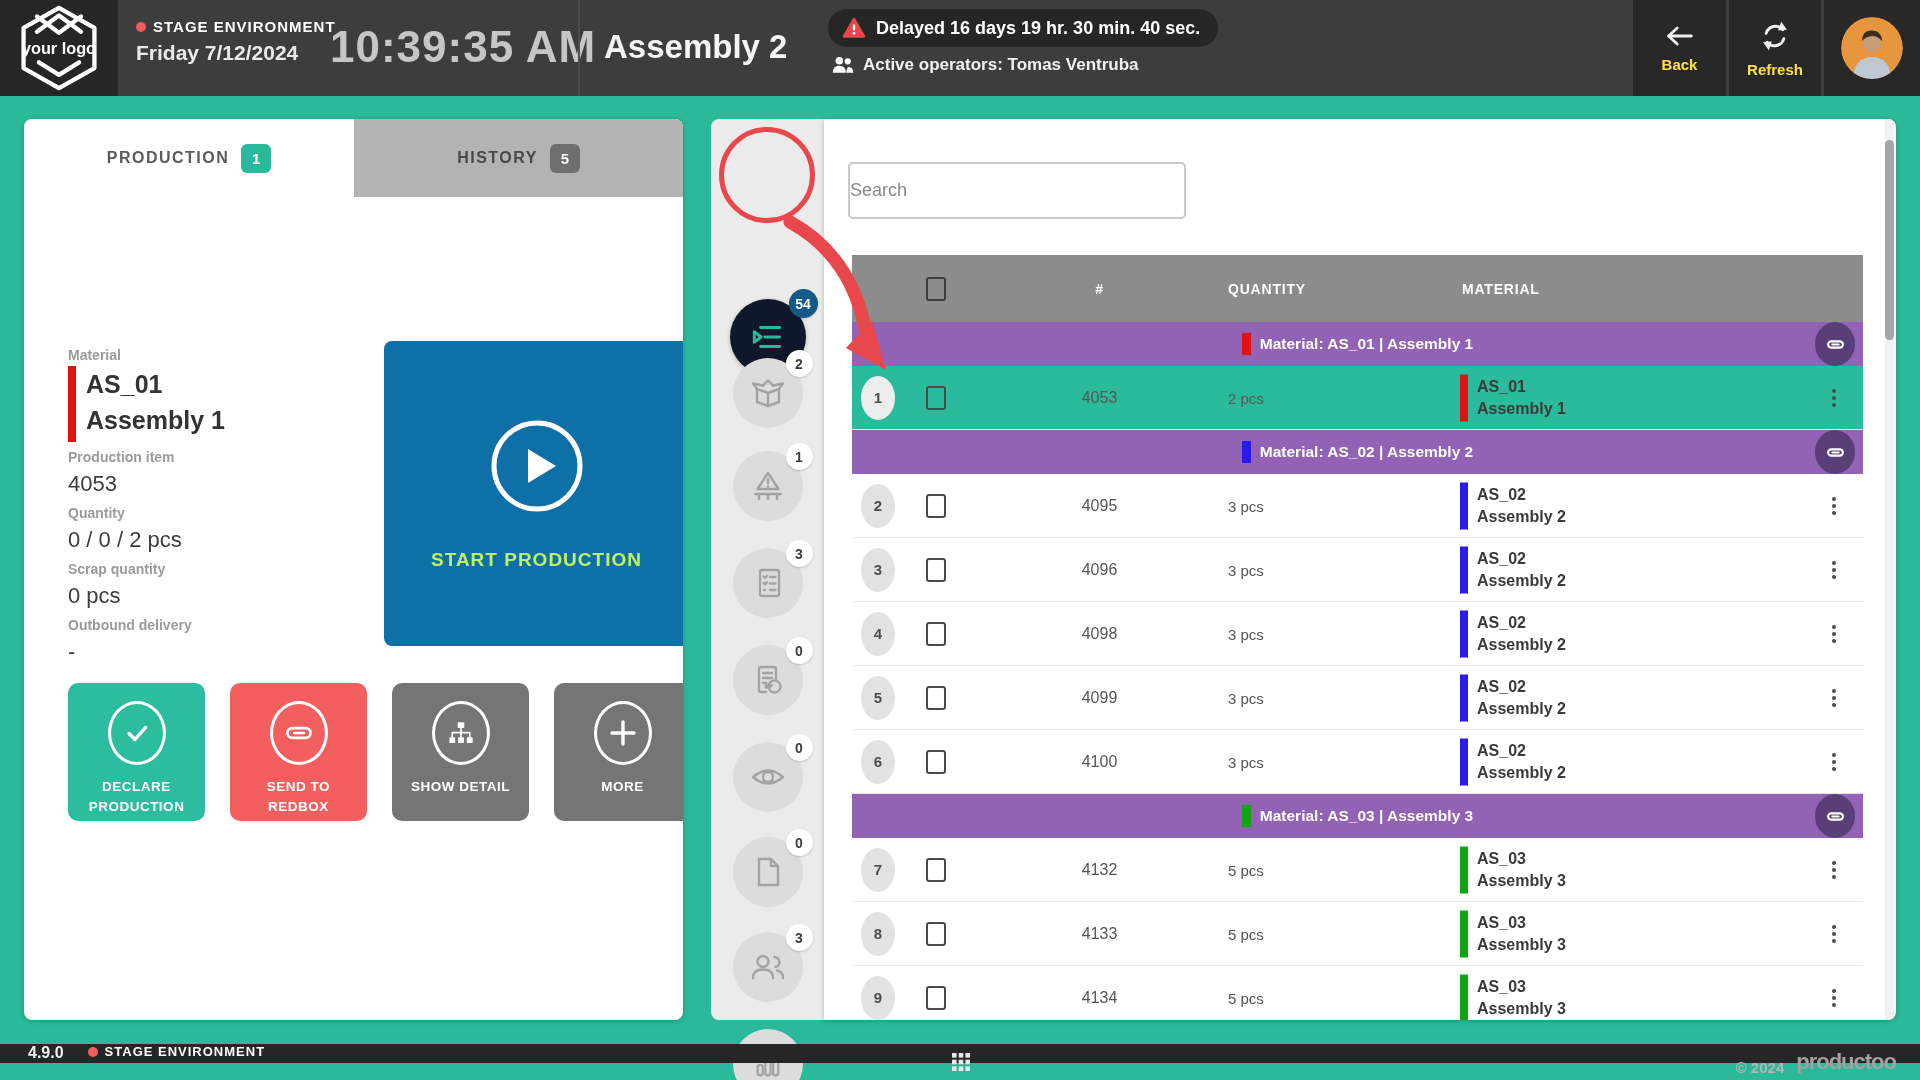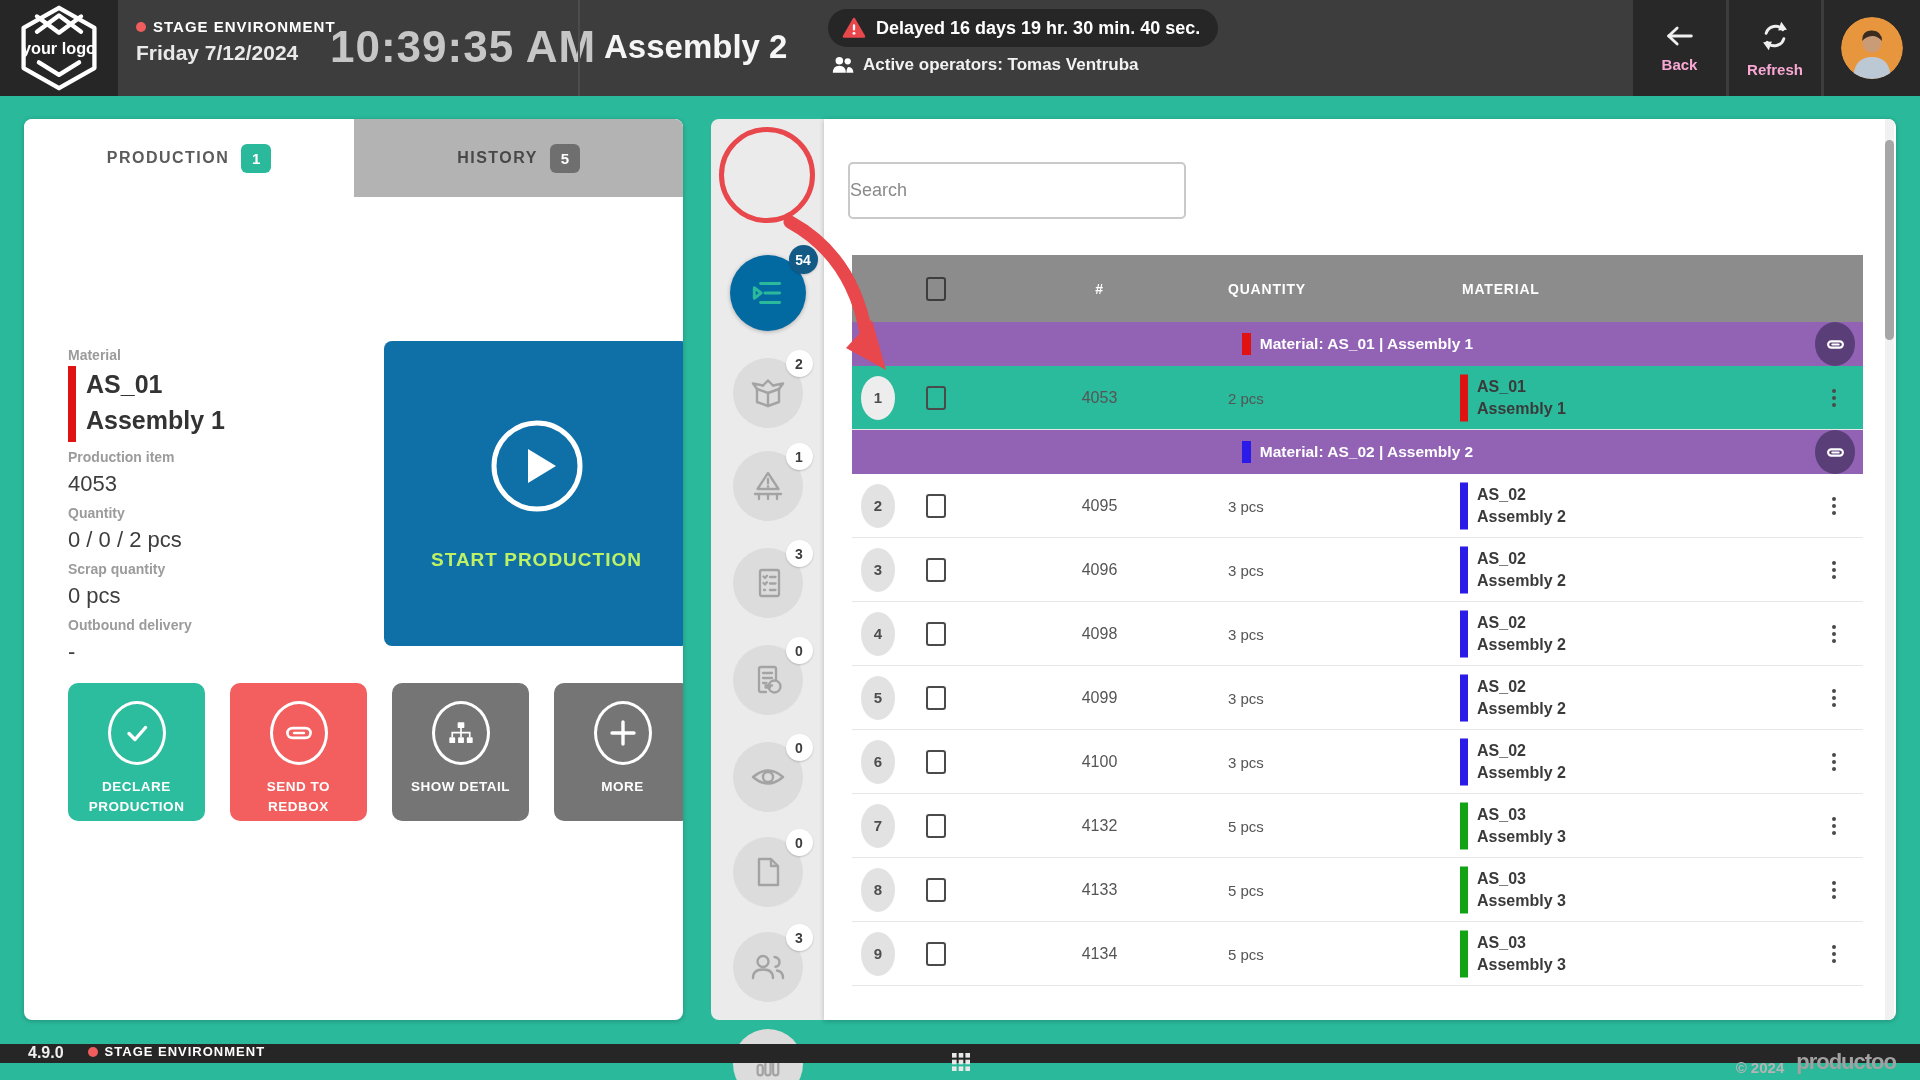--- a/index.html
+++ b/index.html
@@ -18,21 +18,21 @@
   .hdr-divider { position:absolute; left:578px; top:0; width:2px; height:96px; background:#4c4c4c; }
   .title-text { position:absolute; left:604px; top:28px; font-size:33px; font-weight:bold; color:#f5f5f5; }
   .status-block { position:absolute; left:828px; top:9px; }
   .delayed-pill { display:inline-flex; align-items:center; gap:10px; background:#262626; border-radius:19px; height:38px; padding:0 18px 0 14px; }
   .delayed-text { color:#fff; font-size:18px; font-weight:bold; }
   .operators-line { display:flex; align-items:center; gap:9px; margin-top:8px; margin-left:4px; }
   .operators-text { color:#f2f2f2; font-size:17px; font-weight:bold; }
   .hbtn { position:absolute; top:0; height:96px; background:#282828; display:flex; flex-direction:column; align-items:center; justify-content:center; gap:8px; cursor:pointer; }
   .hbtn-back { left:1633px; width:93px; }
   .hbtn-refresh { left:1729px; width:92px; }
-  .hbtn-label { color:#f9a8d4; font-size:15px; font-weight:bold; }
+  .hbtn-label { color:#fde047; font-size:15px; font-weight:bold; }
   .avatar-block { position:absolute; left:1824px; top:0; width:96px; height:96px; background:#282828; display:flex; align-items:center; justify-content:center; }
   .avatar { width:62px; height:62px; border-radius:50%; overflow:hidden; }
 
   
   .left-card { position:absolute; left:24px; top:119px; width:659px; height:901px; background:#fff; border-radius:8px; box-shadow:0 1px 5px rgba(0,0,0,.22); overflow:hidden; }
   .tabbar { position:absolute; left:0; top:0; width:659px; height:78px; }
   .tab { position:absolute; top:0; height:78px; display:flex; align-items:center; justify-content:center; gap:12px; cursor:pointer; }
   .tab-prod { left:0; width:330px; background:#fff; border-radius:8px 0 0 0; }
   .tab-hist { left:330px; width:329px; background:#b3b3b3; border-radius:0 8px 0 0; }
   .tab-label { font-size:16px; font-weight:bold; letter-spacing:1.5px; color:#5b5b5b; }
@@ -51,21 +51,21 @@
   .action-label { color:#fff; font-size:13.5px; font-weight:bold; letter-spacing:.5px; text-align:center; line-height:1.5; }
   .ab-declare { left:44px; background:#2cbc9e; }
   .ab-redbox { left:206px; background:#f35e5e; }
   .ab-detail { left:368px; background:#757575; }
   .ab-more { left:530px; background:#757575; }
   .action-circle { width:58px; height:64px; border:3px solid #fff; border-radius:50%; display:flex; align-items:center; justify-content:center; }
 
   
   .rail { position:absolute; left:711px; top:119px; width:113px; height:901px; background:#ebebeb; border-radius:8px 0 0 8px; }
   .rail-item { position:absolute; left:50%; transform:translateX(-50%); width:70px; height:70px; border-radius:50%; background:#dcdcdc; display:flex; align-items:center; justify-content:center; cursor:pointer; }
-  .rail-item.active { width:76px; height:76px; background:#0369a1; box-shadow:0 1px 4px rgba(0,0,0,.25); }
+  .rail-item.active { width:76px; height:76px; background:#0f172a; box-shadow:0 1px 4px rgba(0,0,0,.25);margin-top:44px; }
   .rail-badge { position:absolute; width:27px; height:27px; border-radius:50%; background:#fff; box-shadow:0 1px 2px rgba(0,0,0,.18); display:flex; align-items:center; justify-content:center; font-size:14px; font-weight:bold; color:#3d3d3d; z-index:3; }
   .rail-badge.dark { background:#135a87; color:#fff; width:29px; height:29px; font-size:14px; }
   .ring { position:absolute; left:719px; top:127px; width:96px; height:96px; border:5px solid #e8474b; border-radius:50%; z-index:4; pointer-events:none; }
   .annot-arrow { position:absolute; left:760px; top:208px; z-index:4; pointer-events:none; }
 
   
   .right-card { position:absolute; left:824px; top:119px; width:1072px; height:901px; background:#fff; border-radius:0 8px 8px 0; box-shadow:0 1px 5px rgba(0,0,0,.22); overflow:hidden; }
   .search-input { position:absolute; left:24px; top:43px; width:338px; height:57px; border:2px solid #c9c9c9; border-radius:5px; font-size:18px; color:#444; padding:0 0; outline:none; font-family:"Liberation Sans", sans-serif; }
   .search-input::placeholder { color:#8a8a8a; }
   .tbl { position:absolute; left:28px; top:136px; width:1011px; }
@@ -528,20 +528,30 @@
           <span class="c-mat-bar chip-blue"></span>
           <span class="c-mat-text"><span>AS_02</span><br><span>Assembly 2</span></span>
         </span>
         <span class="kebab">
             <span></span>
             <span></span>
             <span></span>
           </span>
       </div>
 
+      <div class="grp-row">
+        <span class="grp-chip chip-green"></span>
+        <span class="grp-label">Material: AS_03 | Assembly 3</span>
+        <span class="grp-link">
+          <svg width="19" height="19" viewBox="0 0 36 36">
+            <rect x="4" y="12" width="28" height="12" rx="6" fill="none" stroke="#fff" stroke-width="4"></rect>
+            <path d="M12,18 H24" stroke="#fff" stroke-width="4" stroke-linecap="round"></path>
+          </svg>
+        </span>
+      </div>
 
       <div class="row">
         <span class="c-num">7</span>
         <span class="checkbox"></span>
         <span class="c-id">4132</span>
         <span class="c-qty">5 pcs</span>
         <span class="c-mat">
           <span class="c-mat-bar chip-green"></span>
           <span class="c-mat-text"><span>AS_03</span><br><span>Assembly 3</span></span>
         </span>

